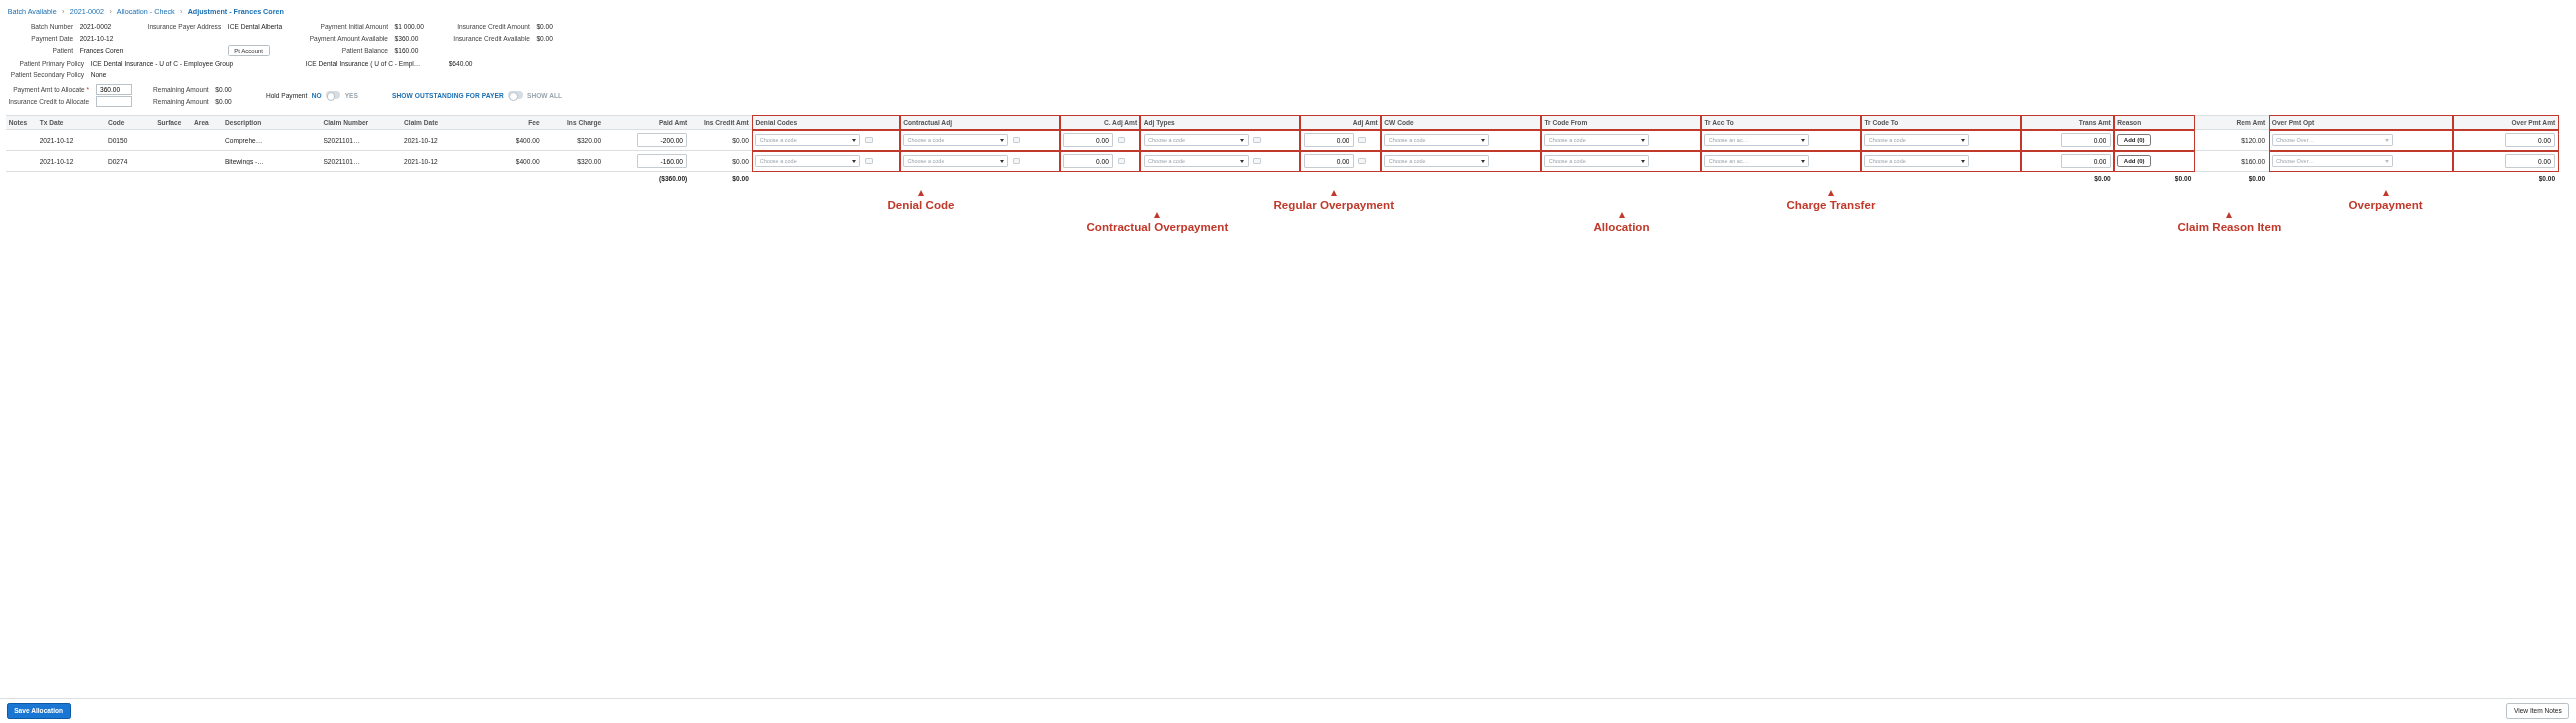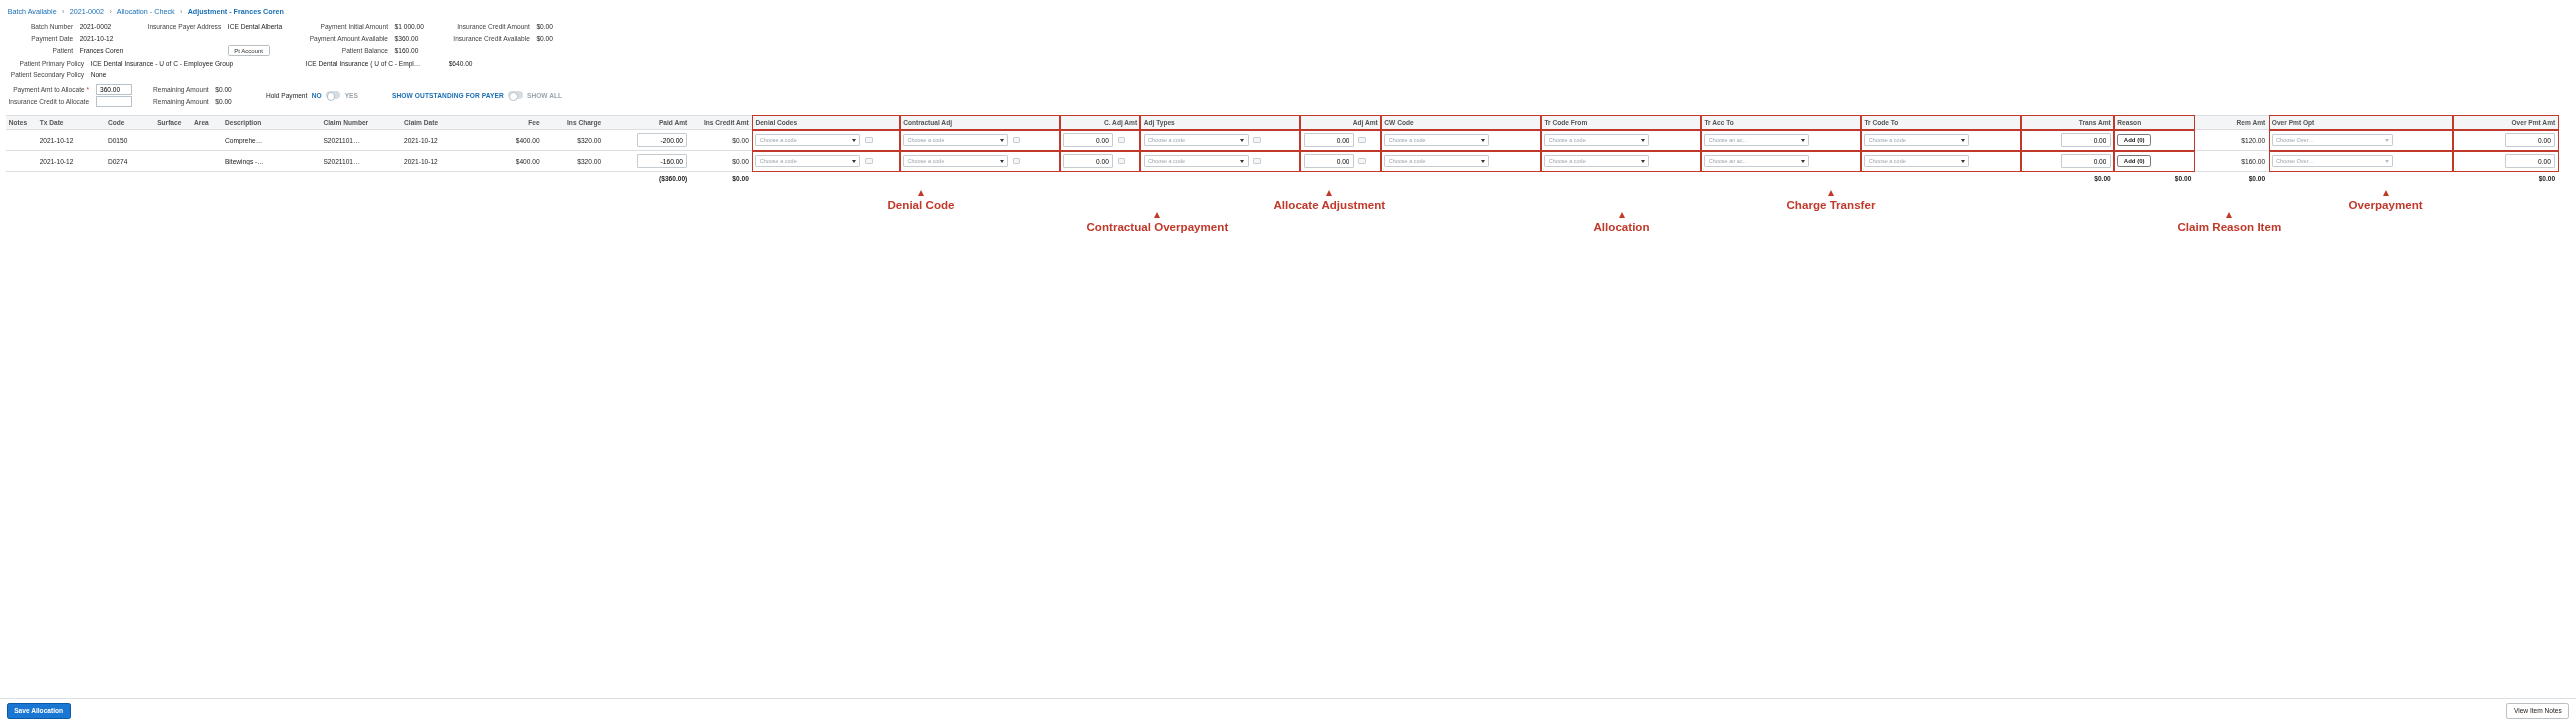--- a/index.html
+++ b/index.html
@@ -524,21 +524,21 @@
       <td></td>
       <td class="right">$0.00</td>
     </tr>
   </tfoot>
 </table>
 </div>
 
 <div class="annotations">
   <div class="anno" style="left:882px;top:0"><span class="arrowup"></span><span>Denial Code</span></div>
   <div class="anno" style="left:1081px;top:22px"><span class="arrowup"></span><span>Contractual Overpayment</span></div>
-  <div class="anno" style="left:1268px;top:0"><span class="arrowup"></span><span>Allocate Adjustment</span></div>
+  <div class="anno" style="left:1268px;top:0"><span class="arrowup"></span><span>Regular Overpayment</span></div>
   <div class="anno" style="left:1588px;top:22px"><span class="arrowup"></span><span>Allocation</span></div>
   <div class="anno" style="left:1781px;top:0"><span class="arrowup"></span><span>Charge Transfer</span></div>
   <div class="anno" style="left:2172px;top:22px"><span class="arrowup"></span><span>Claim Reason Item</span></div>
   <div class="anno" style="left:2343px;top:0"><span class="arrowup"></span><span>Overpayment</span></div>
 </div>
 
 <div class="footer">
   <button class="primary-btn">Save Allocation</button>
   <button class="sec-btn">View Item Notes</button>
 </div>

